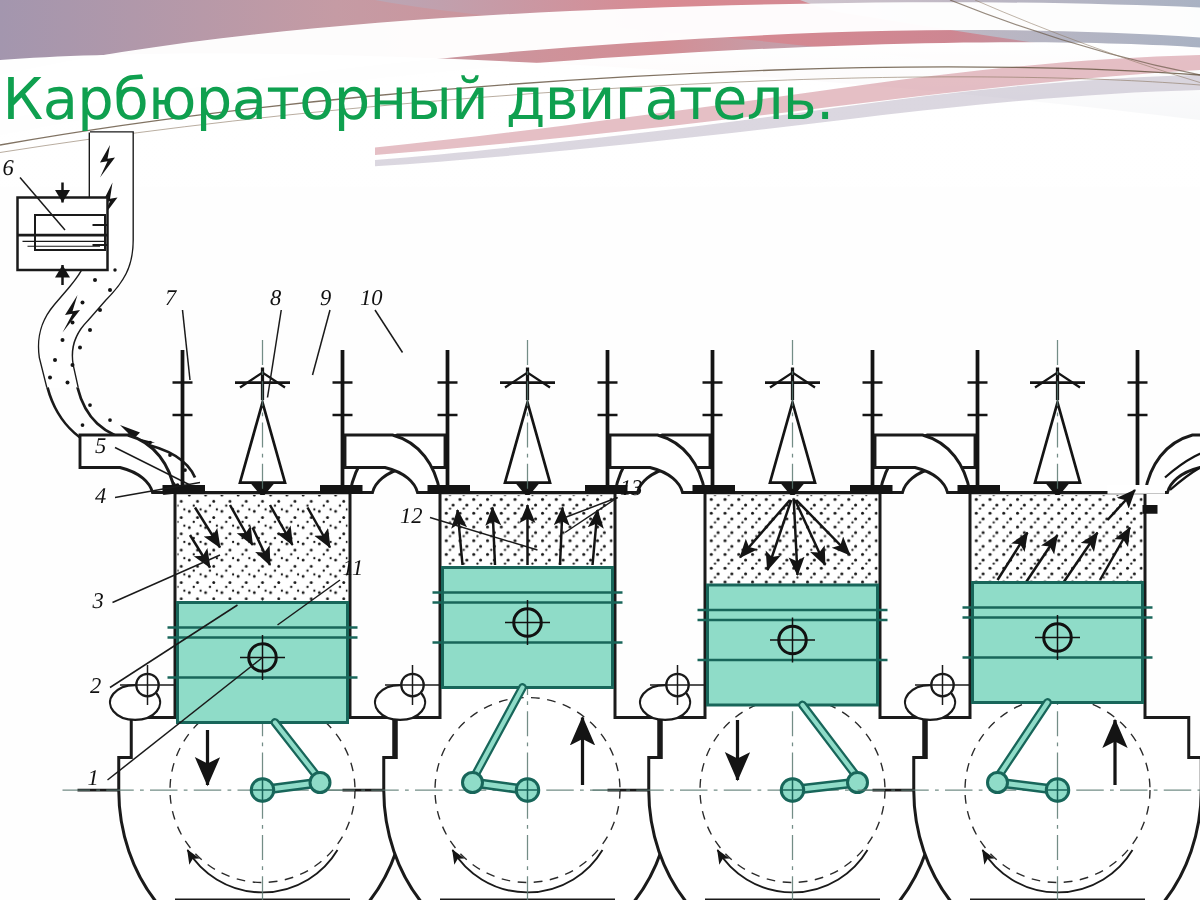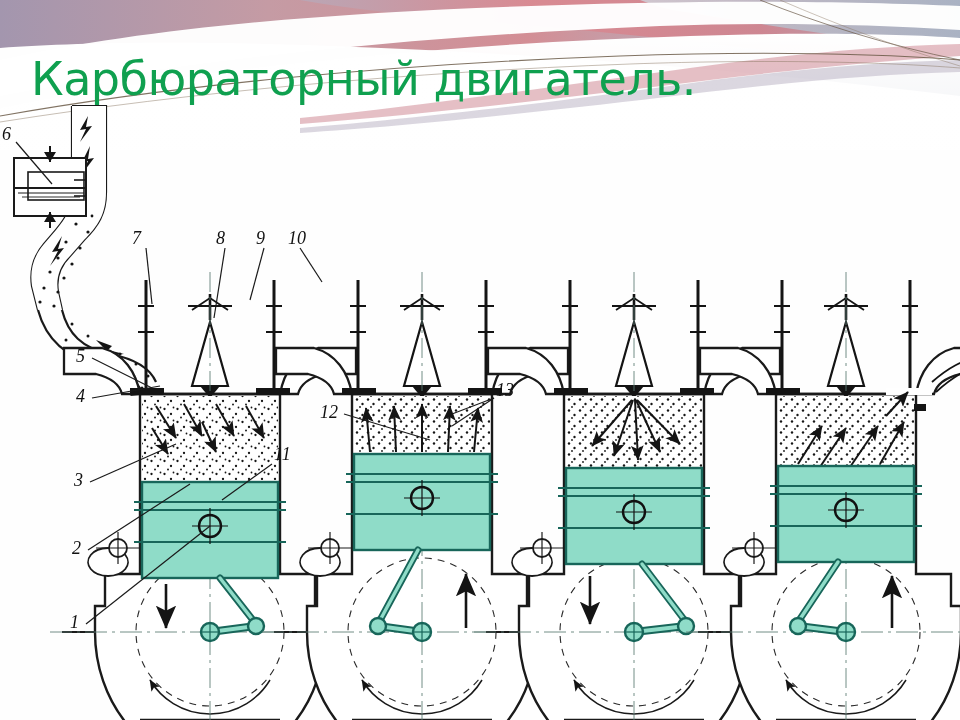--- a/index.html
+++ b/index.html
@@ -14,21 +14,21 @@
 
   
   #header-deco{position:absolute;left:0;top:0;width:960px;height:150px;overflow:hidden;pointer-events:none;}
   #header-deco svg{display:block;}
 
   
   #title{
     position:absolute;left:2px;top:52px;width:900px;height:60px;
     font-family:"DejaVu Sans", sans-serif;
     font-size:46px;font-weight:400;line-height:54px;
-    color:#0fa04f;letter-spacing:-0.5px;white-space:nowrap;margin-left:29px;
+    color:#0fa04f;letter-spacing:-0.5px;white-space:nowrap;
   }
 
   
   #diagram{position:absolute;left:0;top:96px;width:960px;height:624px;}
   #diagram svg{display:block;}
 
   .cap{font-family:"Liberation Serif", serif;font-style:italic;font-size:19px;fill:#1d1d1d;}
   .num{font-family:"Liberation Serif", serif;font-style:italic;font-size:18px;fill:#111;}
 </style>
 </head>

